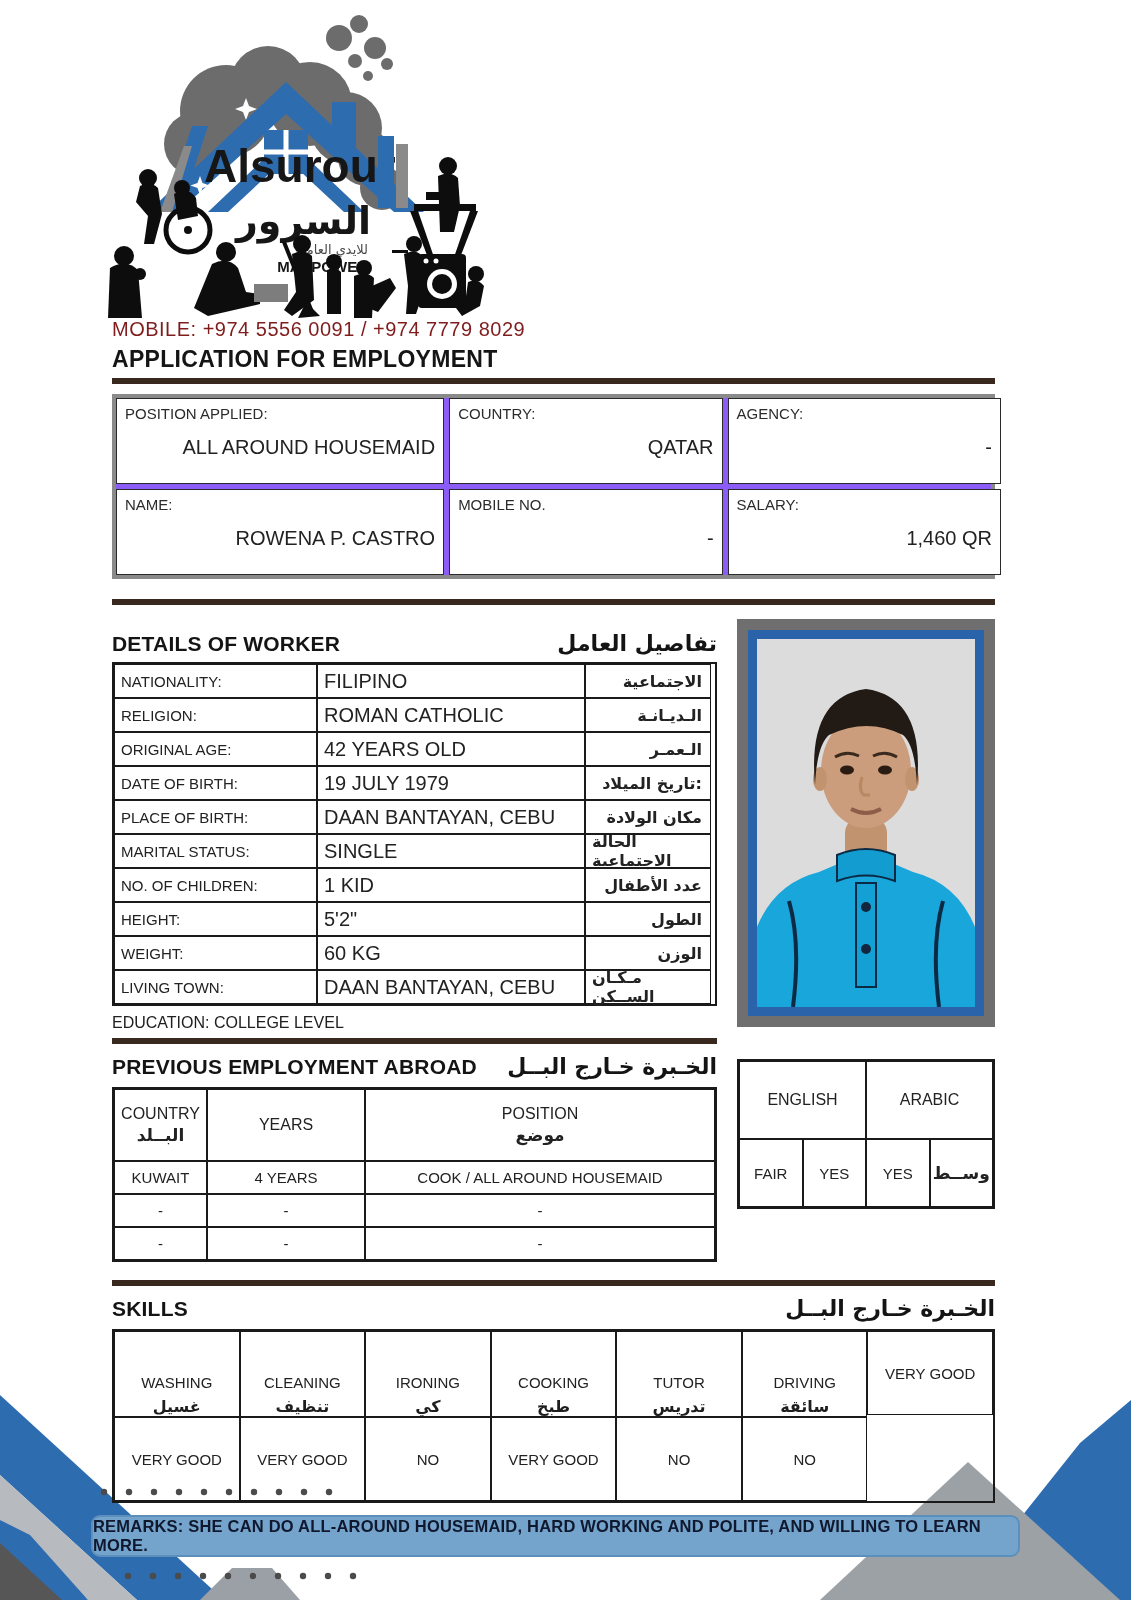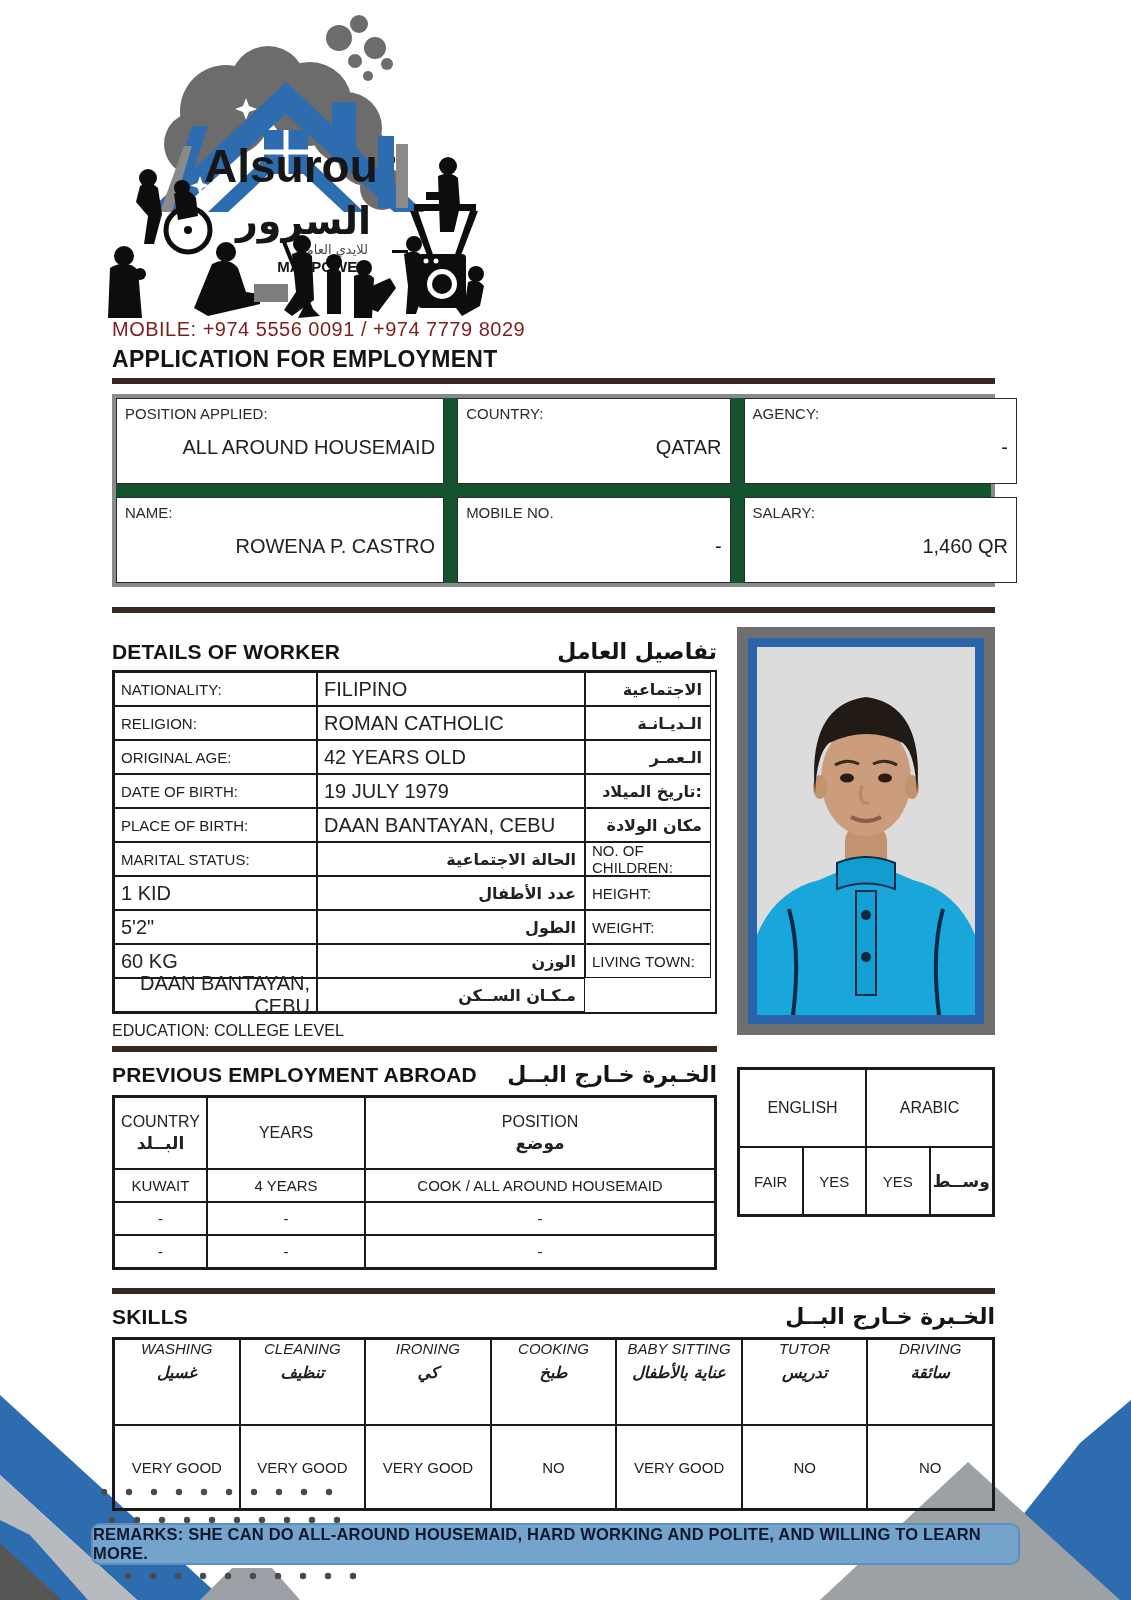--- a/index.html
+++ b/index.html
@@ -14,22 +14,22 @@
   #decor{position:absolute;left:0;top:0;width:1131px;height:1600px;z-index:0;}
   
   .logo{position:absolute;left:96px;top:6px;width:392px;height:312px;z-index:1;}
   .phone{position:absolute;left:112px;top:318px;width:520px;font-size:20px;letter-spacing:.5px;color:#7f1d1d;z-index:1;}
   
   .content{position:absolute;left:112px;top:346px;width:883px;z-index:1;}
   .page-title{font-size:23px;font-weight:700;letter-spacing:.3px;color:#151515;}
   .rule{height:6px;background:#38281d;margin-top:5px;}
   
   .app-table{
-    margin-top:10px;border:4px solid #8a8a8a;background:#14532d;
-    display:grid;grid-template-columns:37.5% 31.25% 31.25%;gap:13px;
+    margin-top:10px;border:4px solid #8a8a8a;background:#8b5cf6;
+    display:grid;grid-template-columns:37.5% 31.25% 31.25%;gap:5px;
   }
   .app-cell{background:#ffffff;border:1.5px solid #2a2a2a;height:72px;padding:6px 8px;}
   .app-label{font-size:15px;color:#2b2b2b;}
   .app-value{font-size:20px;text-align:right;margin-top:14px;color:#222;}
   
   .sec-row{display:flex;justify-content:space-between;align-items:baseline;margin-top:10px;margin-bottom:6px;}
   .sec-title{font-size:21px;font-weight:700;color:#141414;letter-spacing:.2px;}
   .sec-ar{font-size:22px;font-weight:700;color:#141414;}
   
   .details-wrap{display:flex;margin-top:14px;}
@@ -51,21 +51,21 @@
   .photo-frame{border:11px solid #6f6f6f;background:#6f6f6f;width:236px;}
   .photo-inner{border:9px solid #2a63a9;width:218px;height:368px;overflow:hidden;background:#dcdcdc;}
   
   .lang-table{border:2px solid #1a1a1a;display:grid;grid-template-columns:repeat(4,1fr);margin-top:32px;}
   .l-cell{border:1px solid #1a1a1a;display:flex;align-items:center;justify-content:center;font-size:15px;color:#222;}
   .l-head{grid-column:span 2;height:76px;font-size:16px;}
   .l-val{height:66px;}
   .l-val.ar{font-weight:700;font-size:17px;}
   
   .skills-table{border:2px solid #1a1a1a;display:grid;grid-template-columns:repeat(7,1fr);margin-top:8px;}
-  .s-head{border:1px solid #1a1a1a;height:84px;display:flex;flex-direction:column;align-items:center;justify-content:flex-start;font-style:italic;}
+  .s-head{border:1px solid #1a1a1a;height:84px;display:flex;flex-direction:column;align-items:center;justify-content:flex-end;}
   .s-head .en{font-size:15px;color:#222;}
   .s-head .ar{font-size:16px;font-weight:700;margin-top:6px;}
   .s-val{border:1px solid #1a1a1a;height:82px;display:flex;align-items:center;justify-content:center;font-size:15px;color:#222;}
   
   .remarks{
     margin:12px 0 0 -21px;width:925px;height:38px;border-radius:9px;
     background:#74a3cc;border:2px solid #5d8fbc;
     display:flex;align-items:center;justify-content:center;
     font-size:16.5px;font-weight:700;color:#10182e;letter-spacing:.2px;
   }
@@ -276,20 +276,21 @@
         <div class="d-cell">ORIGINAL AGE:</div>
         <div class="d-cell val">42 YEARS OLD</div>
         <div class="d-cell arc ar">الـعمـر</div>
         <div class="d-cell">DATE OF BIRTH:</div>
         <div class="d-cell val">19 JULY 1979</div>
         <div class="d-cell arc ar">تاريخ الميلاد:</div>
         <div class="d-cell">PLACE OF BIRTH:</div>
         <div class="d-cell val">DAAN BANTAYAN, CEBU</div>
         <div class="d-cell arc ar">مكان الولادة</div>
         <div class="d-cell">MARITAL STATUS:</div>
+        <div class="d-cell val">SINGLE</div>
         <div class="d-cell arc ar">الحالة الاجتماعية</div>
         <div class="d-cell">NO. OF CHILDREN:</div>
         <div class="d-cell val">1 KID</div>
         <div class="d-cell arc ar">عدد الأطفال</div>
         <div class="d-cell">HEIGHT:</div>
         <div class="d-cell val">5'2"</div>
         <div class="d-cell arc ar">الطول</div>
         <div class="d-cell">WEIGHT:</div>
         <div class="d-cell val">60 KG</div>
         <div class="d-cell arc ar">الوزن</div>
@@ -388,24 +389,20 @@
     </div>
     <div class="s-head">
       <div class="en">IRONING</div>
       <div class="ar">كي</div>
     </div>
     <div class="s-head">
       <div class="en">COOKING</div>
       <div class="ar">طبخ</div>
     </div>
     <div class="s-head">
-      <div class="en">BABY SITTING</div>
-      <div class="ar">عناية بالأطفال</div>
-    </div>
-    <div class="s-head">
       <div class="en">TUTOR</div>
       <div class="ar">تدريس</div>
     </div>
     <div class="s-head">
       <div class="en">DRIVING</div>
       <div class="ar">سائقة</div>
     </div>
     <div class="s-val">VERY GOOD</div>
     <div class="s-val">VERY GOOD</div>
     <div class="s-val">VERY GOOD</div>

